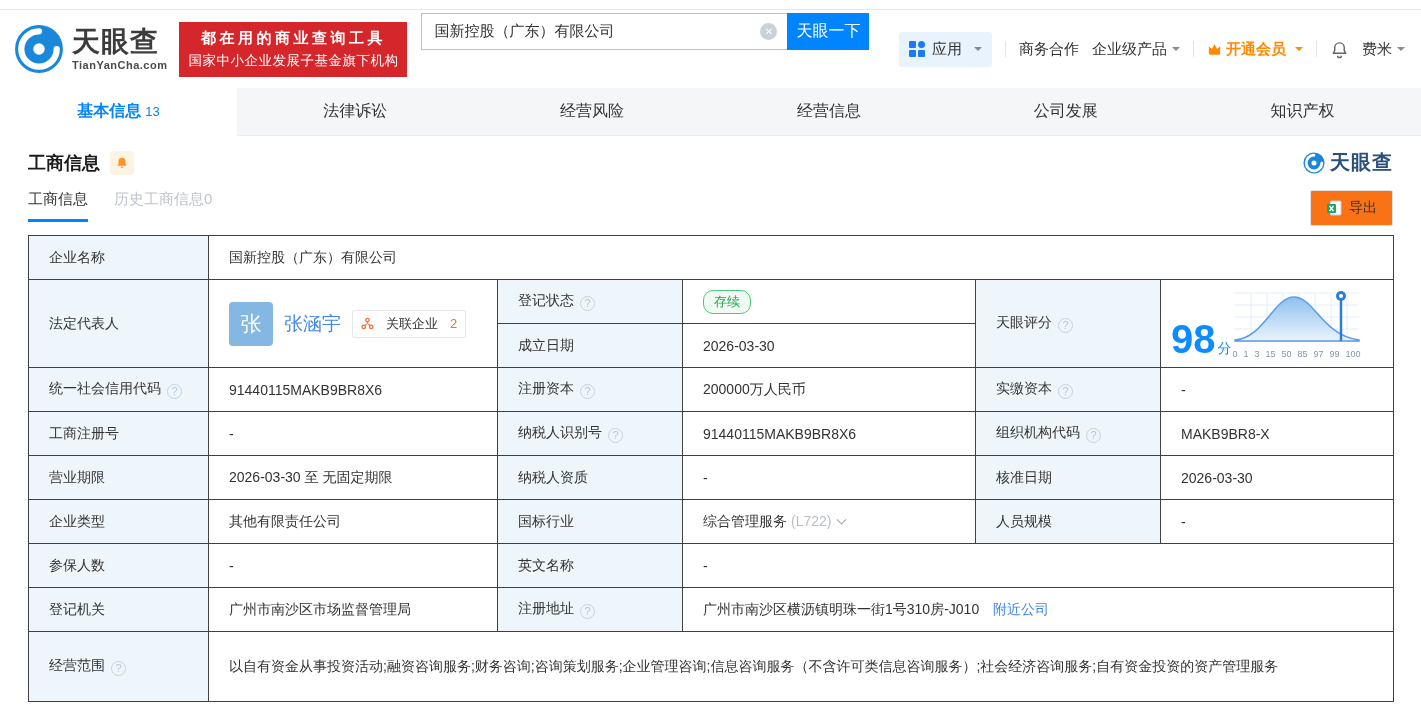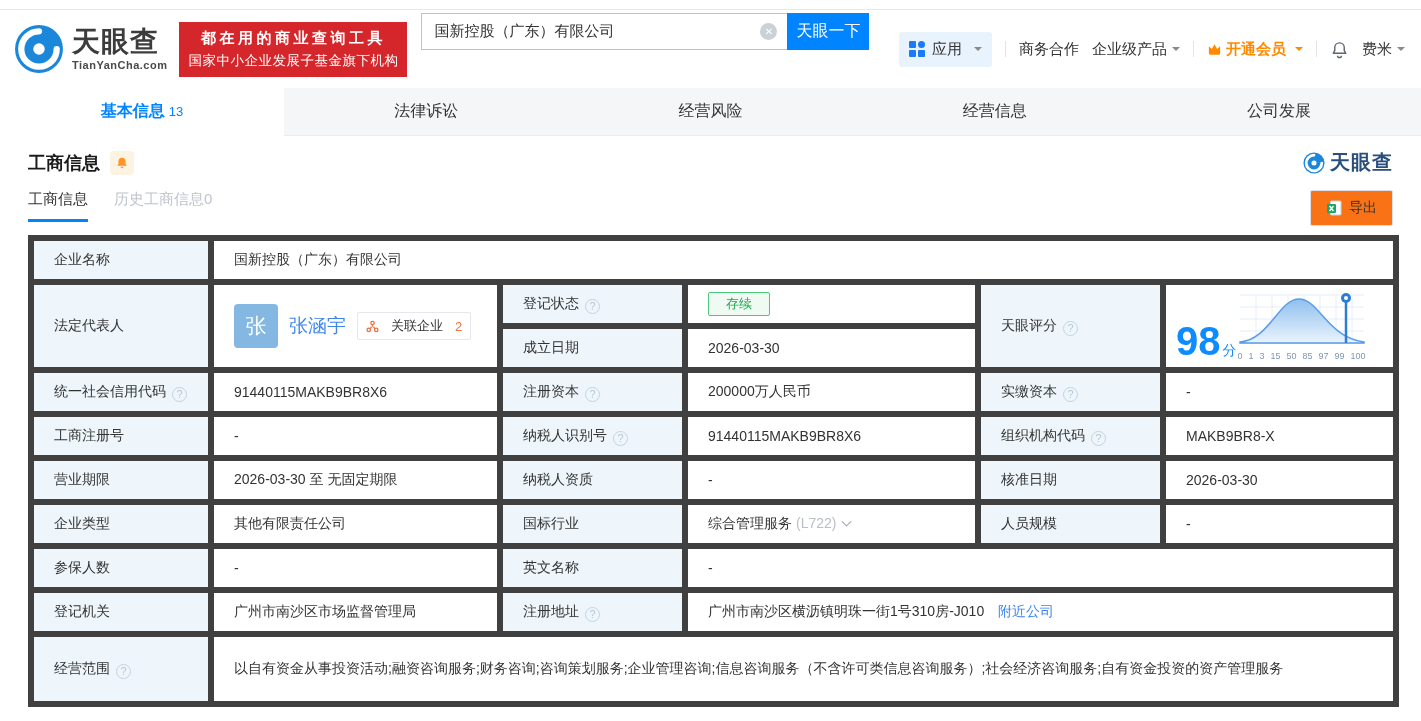--- a/index.html
+++ b/index.html
@@ -65,25 +65,25 @@
   
   .subrow { display: flex; align-items: flex-start; padding: 14px 28px 0; }
   .subtabs { display: flex; gap: 26px; }
   .subtab { font-size: 15px; color: #bfc4cc; padding-bottom: 13px; position: relative; cursor: pointer; }
   .subtab.active { color: #333; }
   .subtab.active::after { content: ""; position: absolute; left: 0; right: 0; bottom: 0; height: 3px; background: #0084ff; }
   .export-btn { margin-left: auto; display: flex; align-items: center; gap: 7px; border: 1px solid #dcdfe5; border-radius: 2px; background: #f97316; padding: 8px 15px; font-size: 14px; color: #333; cursor: pointer; font-family: inherit; }
 
   
   .infotable { width: 1365px; margin: 9px 28px 0; border-collapse: collapse; table-layout: fixed; font-size: 14px; }
-  .infotable td { border: 6px solid #404040; height: 44px; padding: 4px 12px 4px 20px; vertical-align: middle; color: #333; }
+  .infotable td { border: 1px solid #404040; height: 44px; padding: 4px 12px 4px 20px; vertical-align: middle; color: #333; }
   td.lbl { background: #eef6fb; }
   .qicon { display: inline-block; width: 15px; height: 15px; line-height: 13px; border: 1px solid #c3d3e0; border-radius: 50%; color: #b5c7d6; font-size: 11px; text-align: center; margin-left: 6px; vertical-align: -2px; cursor: pointer; }
   .qicon::after { content: "?"; }
-  .status-badge { display: inline-block; border: 1px solid #4cc97a; color: #23a94f; background: #effaf3; font-size: 13px; padding: 2px 17px; border-radius: 2px; }
+  .status-badge { display: inline-block; border: 1px solid #4cc97a; color: #23a94f; background: #effaf3; font-size: 13px; padding: 2px 10px; border-radius: 10px; }
   .legal-cell { display: flex; align-items: center; gap: 11px; }
   .avatar { width: 44px; height: 44px; border-radius: 4px; background: #84b7e2; color: #fff; font-size: 21px; display: flex; align-items: center; justify-content: center; flex: none; cursor: pointer; }
   .link { color: #3e86ec; cursor: pointer; text-decoration: none; }
   .rep-name { font-size: 19px; }
   .rel-badge { display: inline-flex; align-items: center; gap: 12px; border: 1px solid #e4e7eb; border-radius: 2px; padding: 4px 8px; font-size: 13px; cursor: pointer; background: #fff; }
   .rel-badge .n { color: #f26e3c; }
   .score-cell { display: flex; align-items: flex-end; gap: 0; }
   .score-num { font-size: 40px; font-weight: bold; color: #0d8bff; line-height: 1; }
   .score-unit { font-size: 14px; color: #0d8bff; margin-left: 2px; }
   .chart { width: 130px; }
@@ -173,20 +173,23 @@
     <span>法律诉讼</span>
   </div>
   <div class="ptab">
     <span>经营风险</span>
   </div>
   <div class="ptab">
     <span>经营信息</span>
   </div>
   <div class="ptab">
     <span>公司发展</span>
+  </div>
+  <div class="ptab">
+    <span>知识产权</span>
   </div>
 </div>
 
 <div class="sechead">
   <span class="sectitle">工商信息</span>
   <span class="bell-badge">
     <svg width="14" height="14" viewBox="0 0 20 20">
         <path d="M10 2.5a5 5 0 0 1 5 5v3.5l1.6 2.8H3.4L5 11V7.5a5 5 0 0 1 5-5z M8 15.5a2 2 0 0 0 4 0z" fill="#ff9327"></path>
       </svg>
   </span>

